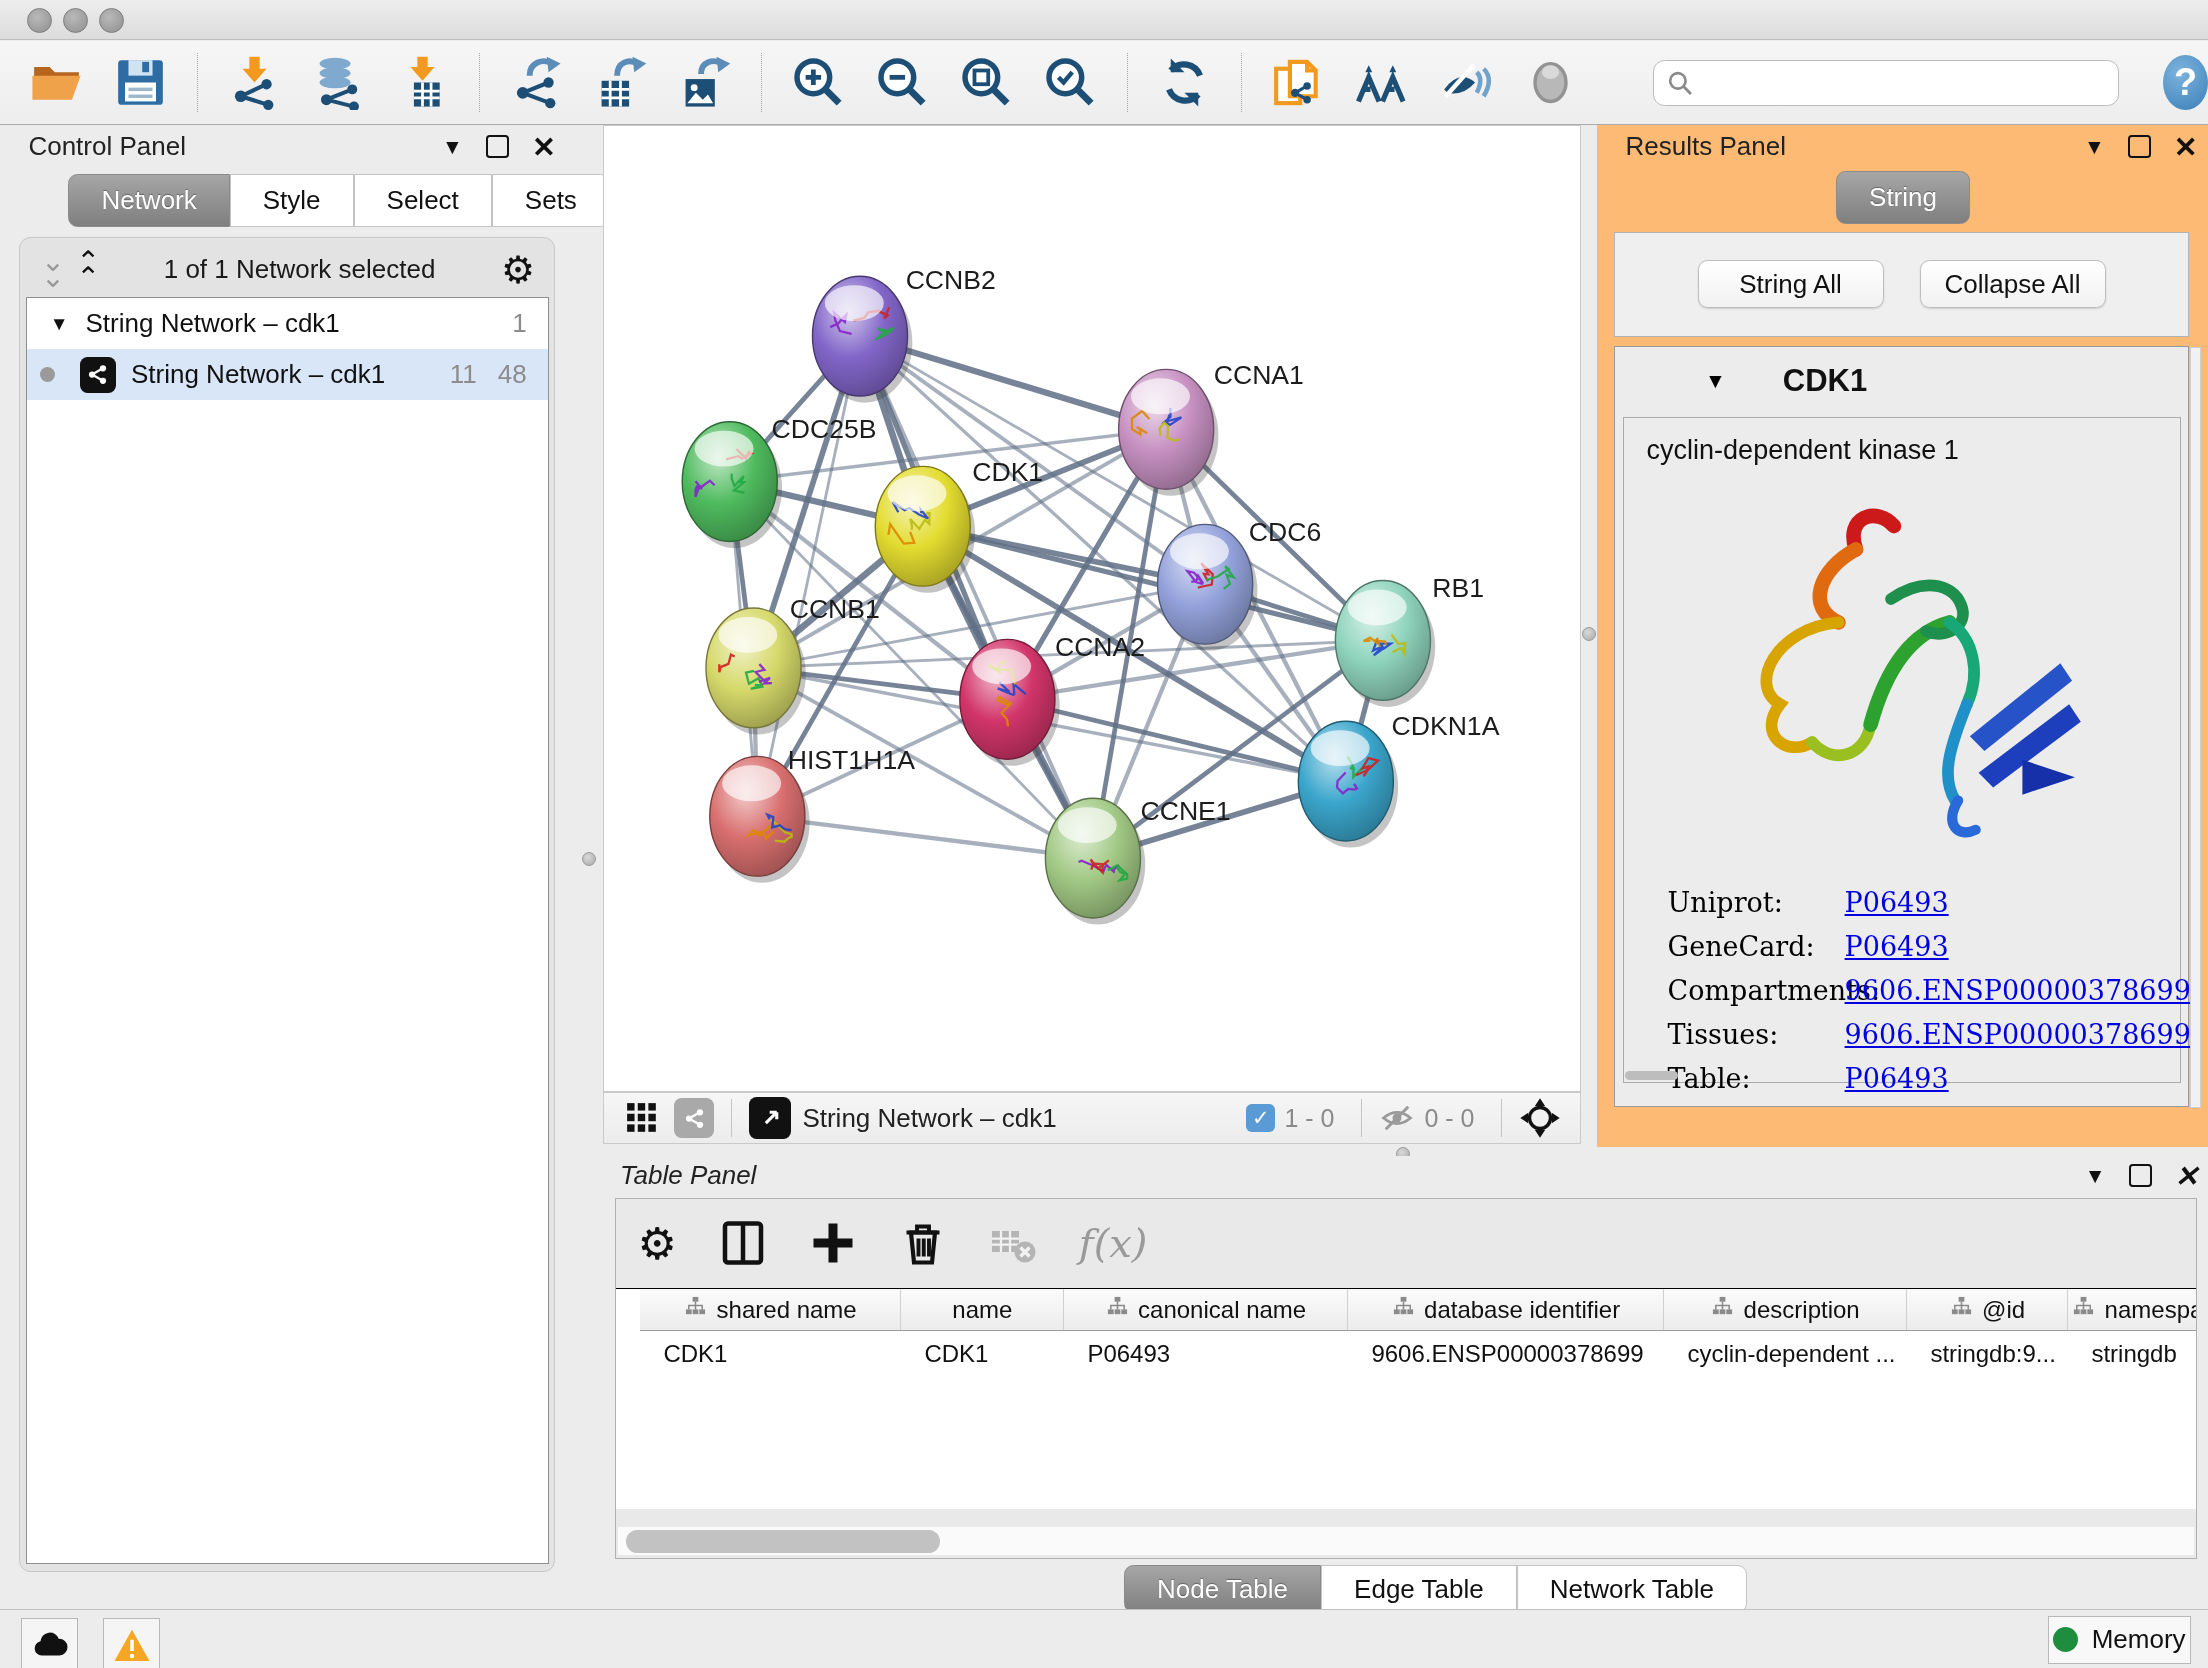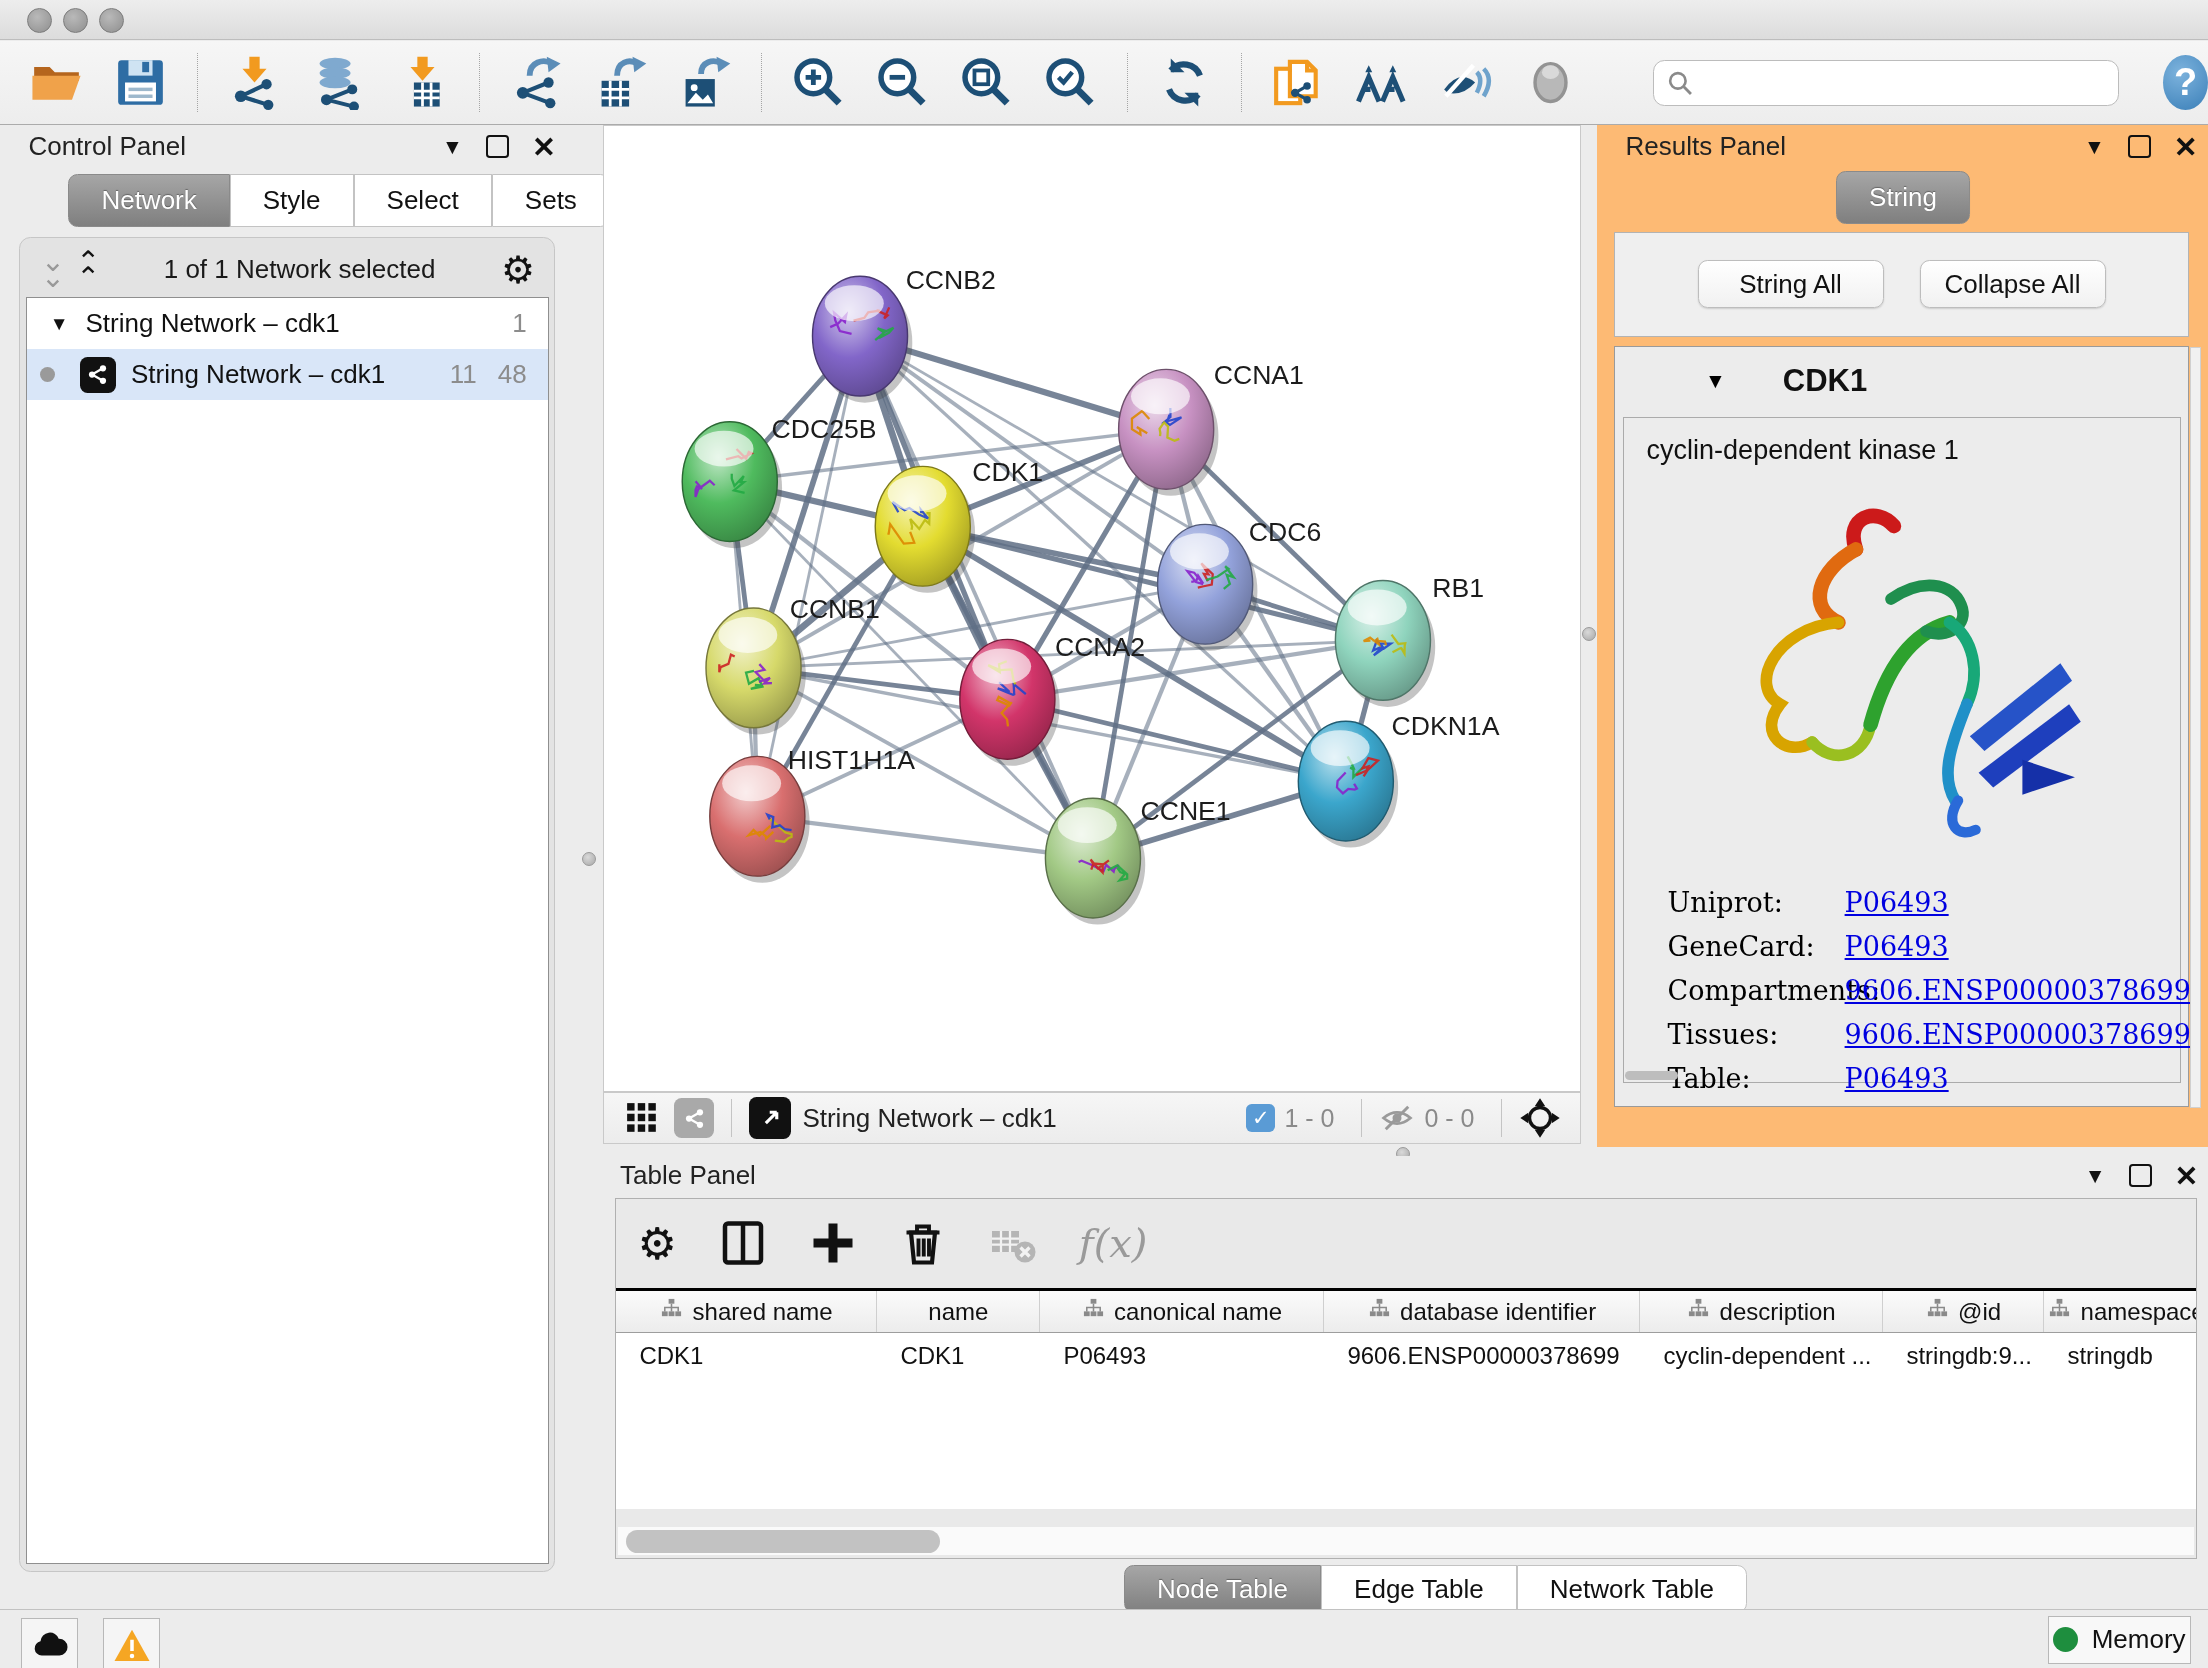--- a/index.html
+++ b/index.html
@@ -100,28 +100,28 @@
   .crosslinks { position:absolute; left:44px; top:462px; font-family:"DejaVu Serif",serif; }
   .cl-title { font-size:29.5px; font-weight:bold; color:#000; margin-bottom:11.4px; }
   .cl-row { display:flex; font-size:27px; height:44px; align-items:center; }
   .cl-label { width:177px; color:#000; }
   .cl-link { color:#0000e0; text-decoration:underline; cursor:pointer; }
   .rp-hthumb { position:absolute; left:1.9px; bottom:1.9px; width:53px; height:9.5px; background:#bdbdbd; border-radius:4.8px; }
   .rp-vtrack { position:absolute; right:-13.3px; top:0; width:11.4px; height:761px; background:#f1f1f1; border:1px solid #d0d0d0; }
 
   
   .table-panel { position:absolute; left:603px; top:1156px; width:1605px; height:453px; background:#ececec; }
-  .tp-head { position:relative; height:38px; }
+  .tp-head { position:relative; height:38px;font-style:italic; }
   .tp-box { position:absolute; left:12.4px; top:42px; width:1582px; height:361px;
     background:#e9e9e9; border:1px solid #b0b0b0; }
   .tp-toolbar { height:88px; display:flex; align-items:center; gap:42px; padding-left:21px; }
   .tp-toolbar .icon-btn svg { width:48px; height:48px; }
   .fx { font-family:"DejaVu Serif",serif; font-style:italic; font-size:40px; color:#9a9a9a; cursor:pointer; }
   .tbl { position:absolute; left:0px; top:89px; width:1580px; height:221px; background:#fff; overflow:hidden;
-    border-top:3px solid #000000; }
+    border-top:1px solid #000000;padding-left:24px; }
   .tbl-header { display:flex; height:42px; background:linear-gradient(#fbfbfb,#ececec); border-bottom:1.9px solid #9d9d9d; }
   .th { display:flex; align-items:center; justify-content:center; gap:9.5px; font-size:24px; color:#111;
     border-right:1px solid #cfcfcf; overflow:hidden; white-space:nowrap; flex:0 0 auto; cursor:pointer; }
   .tbl-row { display:flex; height:46px; }
   .td { font-size:24px; color:#111; padding-left:23px; display:flex; align-items:center;
     overflow:hidden; white-space:nowrap; flex:0 0 auto; cursor:text; }
   .tp-hscroll { position:absolute; left:1.9px; bottom:2.9px; width:1576px; height:28.5px; background:#fafafa; }
   .tp-hthumb { position:absolute; left:7.6px; top:2.9px; width:314px; height:23px; background:#c2c2c2; border-radius:11.4px; cursor:grab; }
   .tp-tabs { position:absolute; left:521px; top:409px; display:flex; }
 

